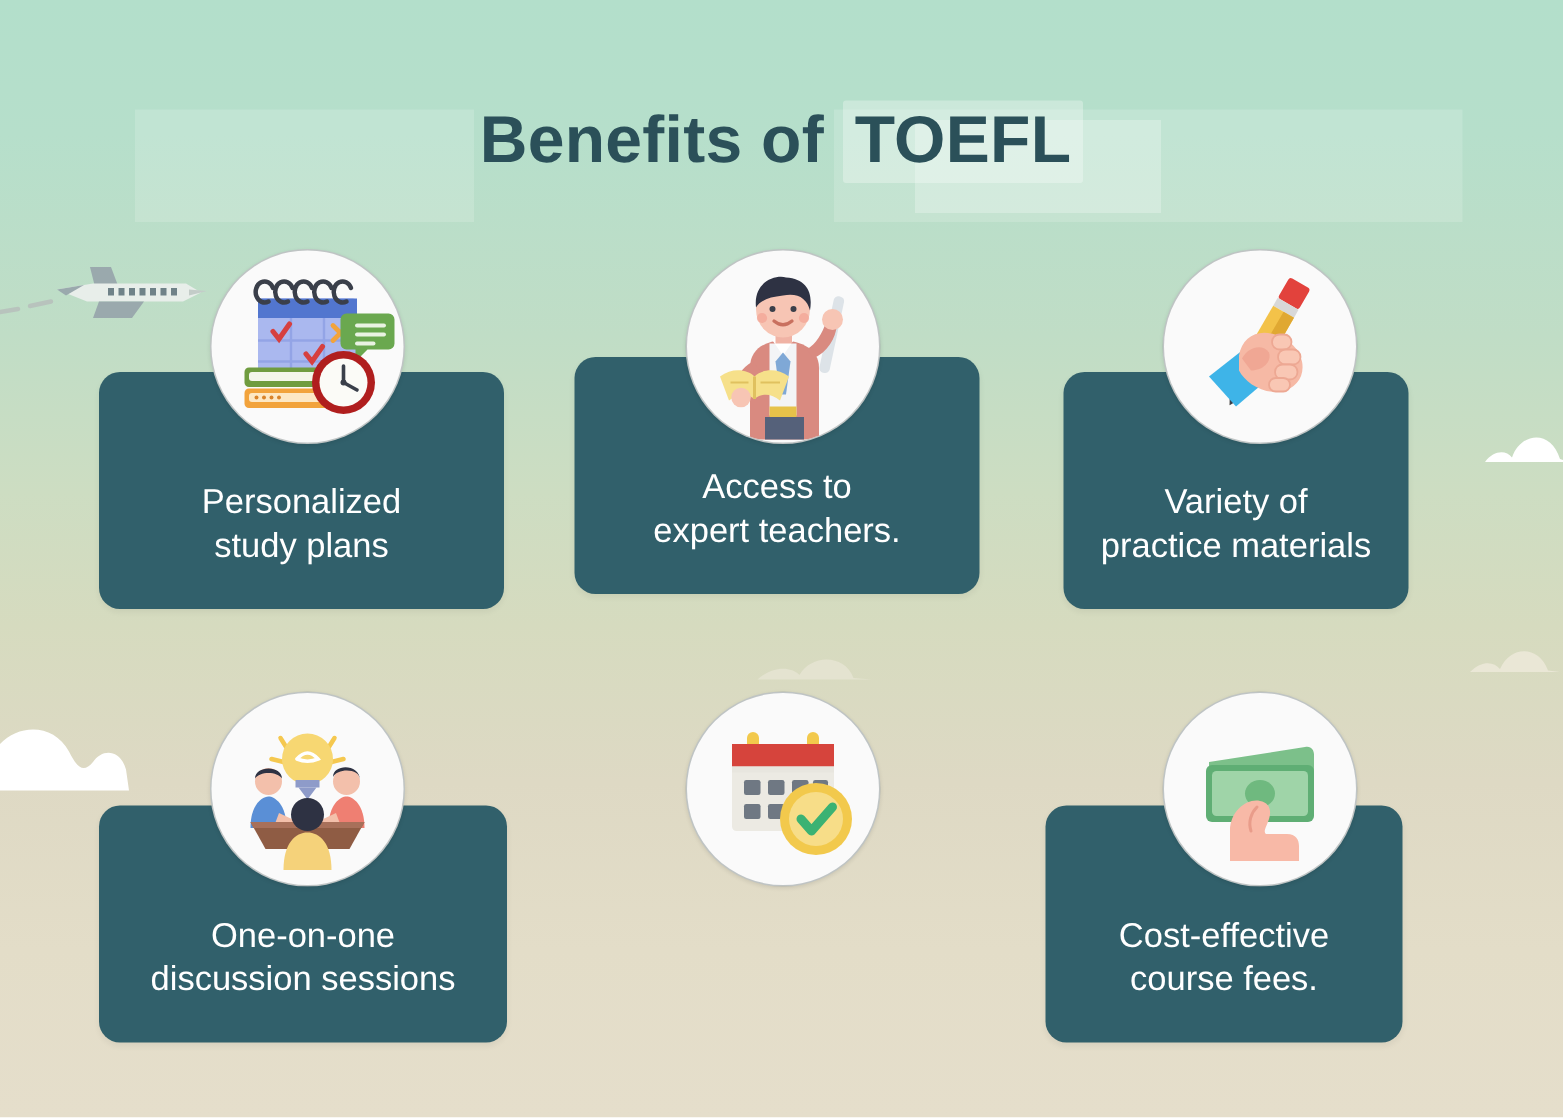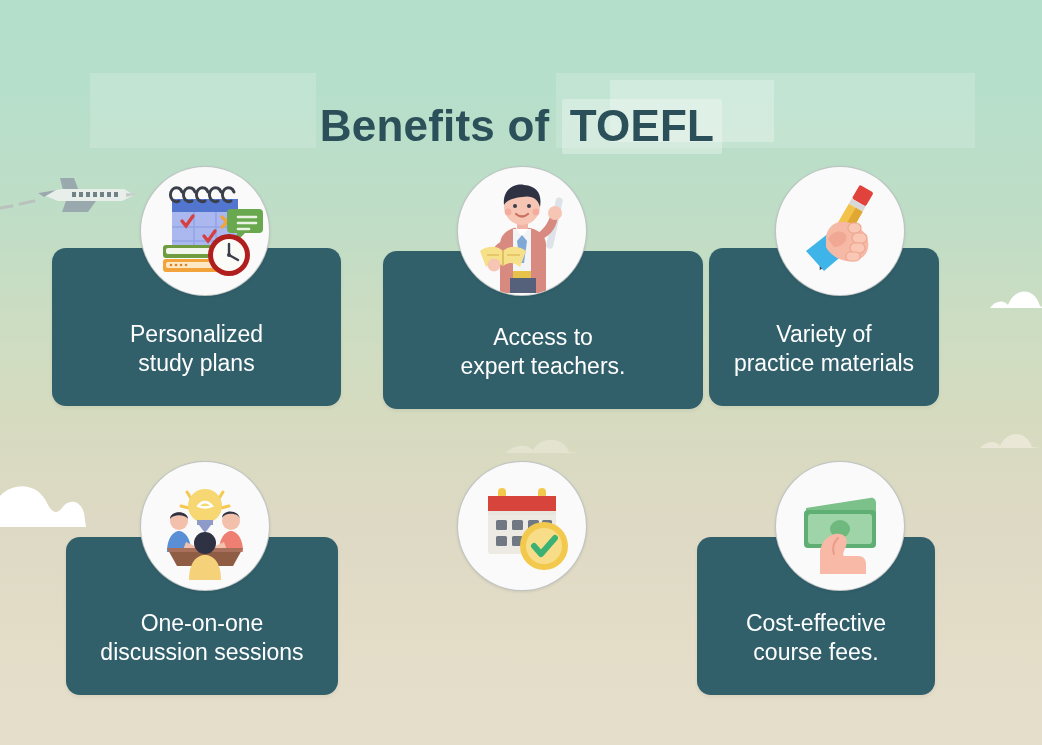--- a/index.html
+++ b/index.html
@@ -34,21 +34,20 @@
   
   .title-wrap{
     position:absolute;left:0;right:0;top:70px;
     text-align:center;
   }
   .title{
     display:inline-block;
     font-size:44px;font-weight:bold;letter-spacing:.2px;
     color:#2b5059;
     line-height:1.1;
-    margin-top:32px;
   }
   .title .hl{
     background:rgba(255,255,255,.30);
     padding:2px 8px 4px 8px;
     border-radius:2px;
   }
 
   
   .grid{position:absolute;left:0;top:0;width:1042px;height:745px;}
 
@@ -134,21 +133,21 @@
   </div>
 
   <div class="title-wrap">
     <span class="title">
       <span>Benefits of </span><span class="hl">TOEFL</span>
     </span>
   </div>
 
   <div class="grid">
 
-    <div class="card" style="left:52px;top:248px;width:270px;height:158px;padding-left:19px;">
+    <div class="card" style="left:66px;top:248px;width:270px;height:158px;">
       <div class="card-text" style="top:72px;">Personalized
 study plans</div>
     </div>
     <div class="badge" style="left:140px;top:166px;">
       <svg viewBox="0 0 128 128">
         <g>
 
           <rect x="31" y="32" width="66" height="56" rx="3" fill="#aab8ef"></rect>
           <rect x="31" y="32" width="66" height="13" fill="#5276cf"></rect>
 
@@ -196,21 +195,21 @@
           <circle cx="88" cy="88" r="16" fill="#fbfbf7"></circle>
           <g stroke="#3a3f4a" stroke-width="2.4" stroke-linecap="round">
             <line x1="88" y1="88" x2="88" y2="77"></line>
             <line x1="88" y1="88" x2="97" y2="93"></line>
           </g>
           <circle cx="88" cy="88" r="2" fill="#3a3f4a"></circle>
         </g>
       </svg>
     </div>
 
-    <div class="card" style="left:383px;top:251px;width:320px;height:158px;">
+    <div class="card" style="left:383px;top:238px;width:270px;height:158px;">
       <div class="card-text" style="top:72px;">Access to
 expert teachers.</div>
     </div>
     <div class="badge" style="left:457px;top:166px;">
       <svg viewBox="0 0 128 128">
 
         <rect x="93" y="30" width="7" height="52" rx="3" fill="#dde3e8" transform="rotate(12 96 56)"></rect>
 
         <path d="M42 126 L42 78 C42 66 52 60 64 60 C76 60 88 66 88 78 L88 126 Z" fill="#d98a80"></path>
 

